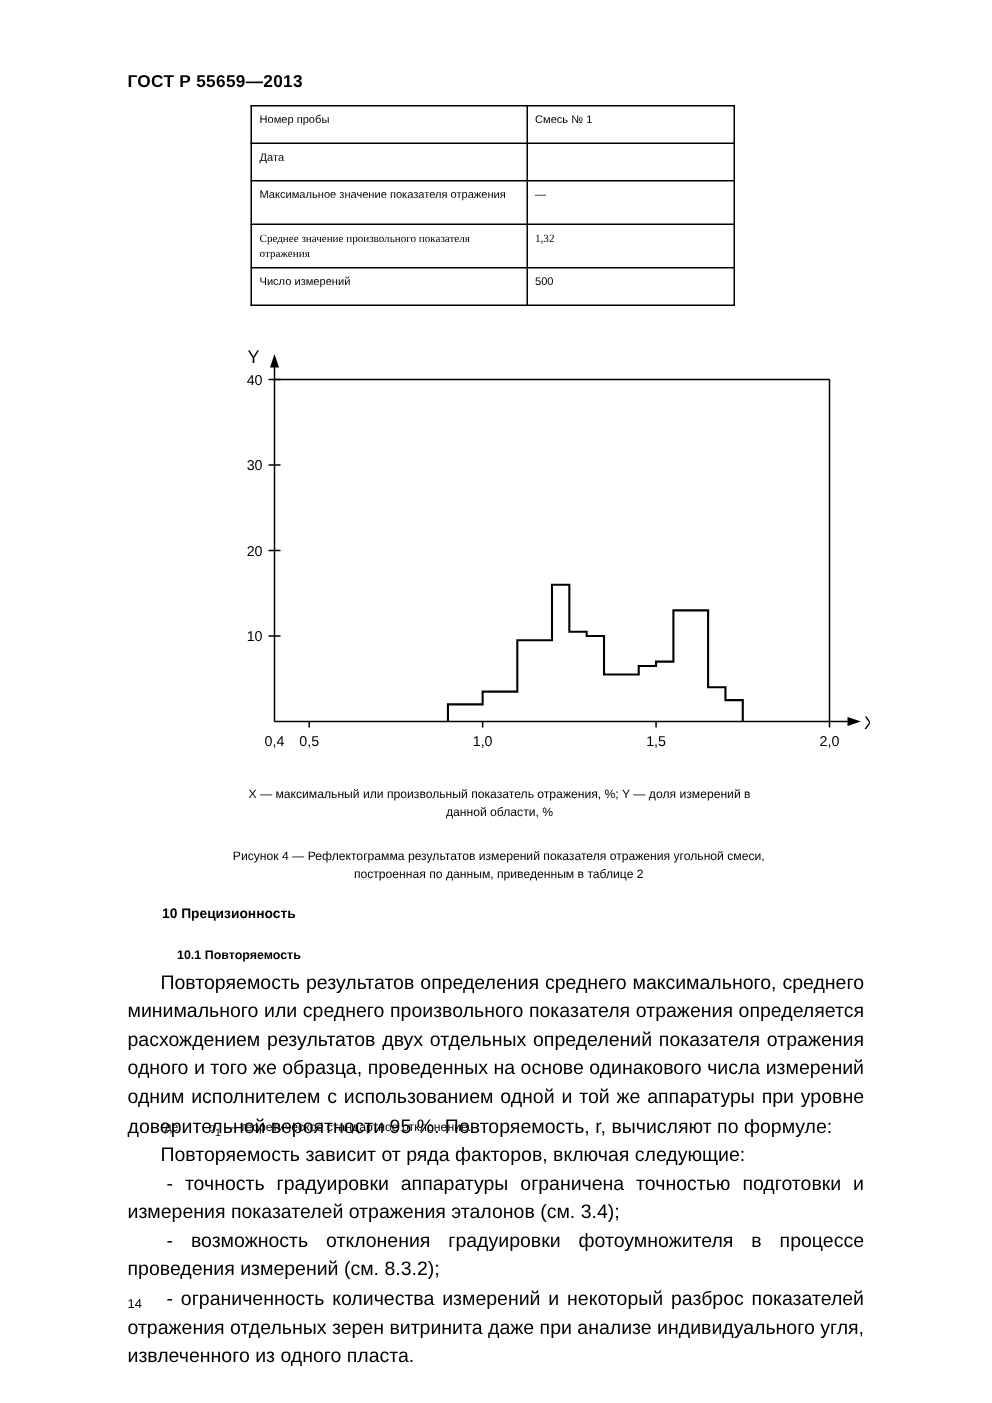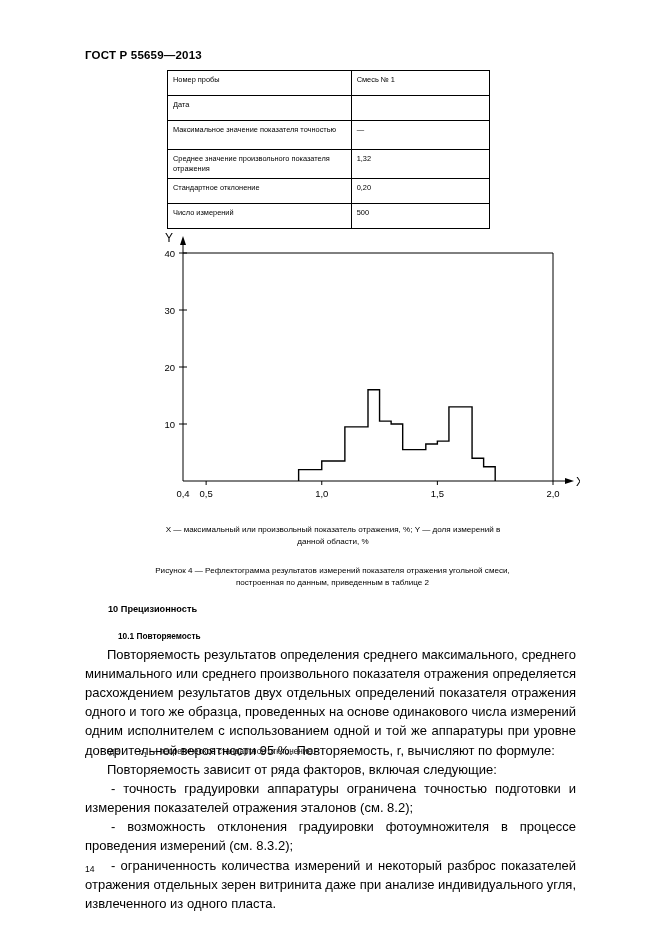--- a/index.html
+++ b/index.html
@@ -26,21 +26,21 @@
     font-size:7.4px;
     padding:4px 5px;
     vertical-align:top;
     line-height:1.35;
   }
   .data-table td.label{width:222px;}
   .data-table td.value{width:170px;margin-left:40px;}
   .r1 td{height:16px;}
   .r2 td{height:16px;}
   .r3 td{height:20px;}
-  .r4 td{height:20px;}
+  .r4 td{height:20px;font-family:Liberation Serif, serif;}
   .r5 td{height:16px;}
   .r6 td{height:16px;}
 
   
   .chart-wrap{
     position:absolute;left:150px;top:222px;width:430px;height:280px;
   }
   .chart-wrap svg{display:block;}
 
   
@@ -102,30 +102,26 @@
     <tbody>
       <tr class="r1">
         <td class="label">Номер пробы</td>
         <td class="value">Смесь № 1</td>
       </tr>
       <tr class="r2">
         <td class="label">Дата</td>
         <td class="value"></td>
       </tr>
       <tr class="r3">
-        <td class="label">Максимальное значение показателя точностью</td>
+        <td class="label">Максимальное значение показателя отражения</td>
         <td class="value">—</td>
       </tr>
       <tr class="r4">
         <td class="label">Среднее значение произвольного показателя отражения</td>
         <td class="value">1,32</td>
-      </tr>
-      <tr class="r5">
-        <td class="label">Стандартное отклонение</td>
-        <td class="value">0,20</td>
       </tr>
       <tr class="r6">
         <td class="label">Число измерений</td>
         <td class="value">500</td>
       </tr>
     </tbody>
   </table>
 
   <div class="chart-wrap">
     <svg id="chart-svg" width="430" height="280" viewBox="0 0 430 280">
@@ -178,20 +174,20 @@
 
 
   <div class="where-line">
     <span style="display:inline-block;width:22px"></span><span>где</span>
     <span style="display:inline-block;width:18px"></span><span style="font-family:'Liberation Serif',serif;font-style:italic">σ</span><span class="sub">1</span>
     <span>— теоретическое стандартное отклонение.</span>
   </div>
 
   <div class="body-block" id="para-2">
     <p class="indent" style="margin-top:13px">Повторяемость зависит от ряда факторов, включая следующие:</p>
-    <p class="indent2">- точность градуировки аппаратуры ограничена точностью подготовки и измерения показателей отражения эталонов (см. 8.2);</p>
+    <p class="indent2">- точность градуировки аппаратуры ограничена точностью подготовки и измерения показателей отражения эталонов (см. 3.4);</p>
     <p class="indent2">- возможность отклонения градуировки фотоумножителя в процессе проведения измерений (см. 8.3.2);</p>
     <p class="indent2">- ограниченность количества измерений и некоторый разброс показателей отражения отдельных зерен витринита даже при анализе индивидуального угля, извлеченного из одного пласта.</p>
   </div>
 
   <div class="page-num">14</div>
 
 </div>
 
 </body></html>

